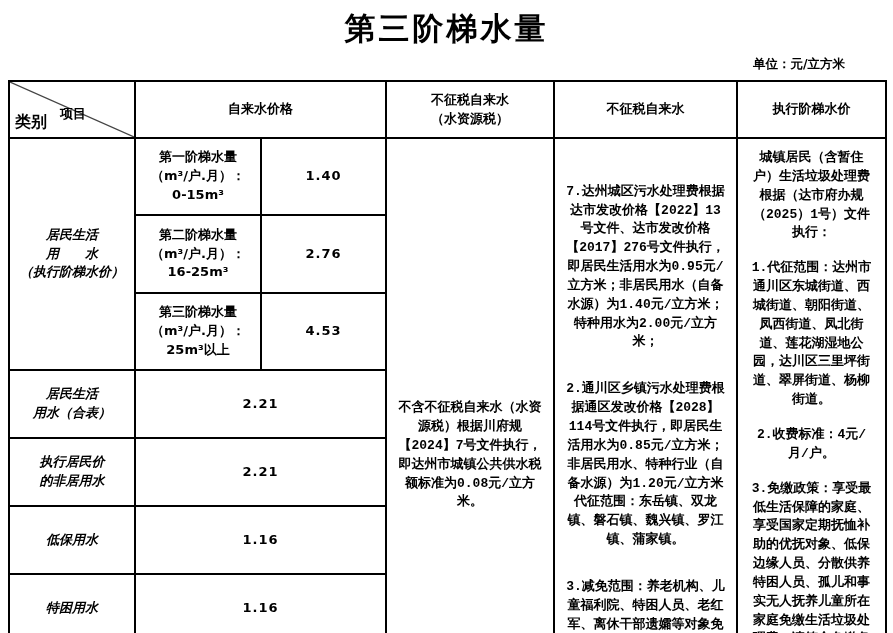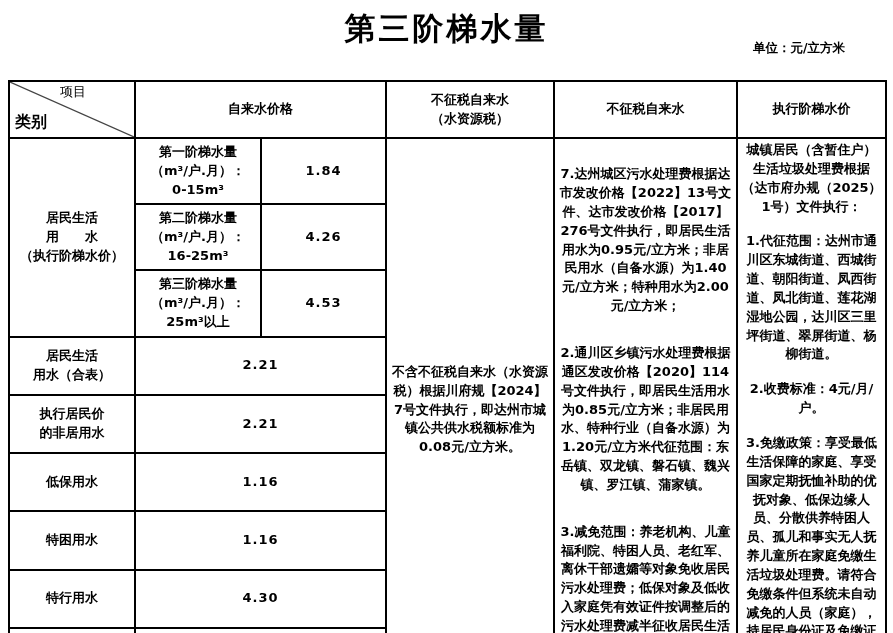--- a/index.html
+++ b/index.html
@@ -11,21 +11,21 @@
     overflow: hidden;
   }
   .page { position: relative; width: 893px; height: 633px; }
 
   .title {
     position: absolute; top: 8px; left: 0; width: 100%;
     text-align: center;
     font-size: 31px; font-weight: 700; letter-spacing: 3px;
   }
   .unit-note {
-    position: absolute; top: 40px; right: 48px;
+    position: absolute; top: 56px; right: 48px;
     font-size: 12.5px; font-weight: 700;
   }
 
   table.price-table {
     position: absolute; left: 8px; top: 80px;
     width: 877px; height: 548px;
     border-collapse: collapse; table-layout: fixed;
     background: #fff;
   }
   .price-table th, .price-table td {
@@ -38,35 +38,35 @@
   }
   .preline { white-space: pre-line; }
 
   .header-row th { height: 57px; font-size: 13px; }
 
   .corner-cell { position: relative; padding: 0; }
   .corner-cell svg.diag {
     position: absolute; left: 0; top: 0; width: 100%; height: 100%;
   }
   .corner-project {
-    position: absolute; top: 1px; left: 50px; font-size: 13px; font-weight: 400;
+    position: absolute; top: 23px; left: 50px; font-size: 13px; font-weight: 700;
   }
   .corner-category {
     position: absolute; bottom: 4px; left: 5px; font-size: 16px; font-weight: 700;
   }
 
   tr.body-row { height: 55px; }
   tr.body-row.last { height: 51px; }
 
-  .label-cell { font-size: 13px; }
+  .label-cell { font-size: 13px; font-style: italic; }
   .tier-cell { font-size: 12.5px; line-height: 1.4; }
   .price-cell { font-size: 12px; letter-spacing: 1px; }
 
   .note-cell { font-size: 12.4px; line-height: 1.55; padding: 4px 4px; }
-  .note-cell p { margin: 0; }
+  .note-cell p { margin: 8px; font-family: Liberation Mono, monospace; }
   .sewage-cell p + p { margin-top: 28px; }
   .garbage-cell { line-height: 1.5; }
   .garbage-cell p + p { margin-top: 16px; }
 </style>
 </head>
 <body>
 
 <div class="page">
 
   <h1 class="title">第三阶梯水量</h1>
@@ -98,41 +98,41 @@
       <th>执行阶梯水价</th>
     </tr>
 
     <tr class="body-row">
       <td rowspan="3" class="label-cell preline">居民生活
 用　　水
 （执行阶梯水价）</td>
       <td class="tier-cell preline">第一阶梯水量
 （m³/户.月）：
 0-15m³</td>
-      <td class="price-cell">1.84</td>
+      <td class="price-cell">1.40</td>
       <td rowspan="9" class="note-cell untaxed-cell">
         <p>不含不征税自来水（水资源税）根据川府规【2024】7号文件执行，即达州市城镇公共供水税额标准为0.08元/立方米。</p>
       </td>
       <td rowspan="9" class="note-cell sewage-cell">
         <p>7.达州城区污水处理费根据达市发改价格【2022】13号文件、达市发改价格【2017】276号文件执行，即居民生活用水为0.95元/立方米；非居民用水（自备水源）为1.40元/立方米；特种用水为2.00元/立方米；</p>
-        <p>2.通川区乡镇污水处理费根据通区发改价格【2020】114号文件执行，即居民生活用水为0.85元/立方米；非居民用水、特种行业（自备水源）为1.20元/立方米代征范围：东岳镇、双龙镇、磐石镇、魏兴镇、罗江镇、蒲家镇。</p>
+        <p>2.通川区乡镇污水处理费根据通区发改价格【2028】114号文件执行，即居民生活用水为0.85元/立方米；非居民用水、特种行业（自备水源）为1.20元/立方米代征范围：东岳镇、双龙镇、磐石镇、魏兴镇、罗江镇、蒲家镇。</p>
         <p>3.减免范围：养老机构、儿童福利院、特困人员、老红军、离休干部遗孀等对象免收居民污水处理费；低保对象及低收入家庭凭有效证件按调整后的污水处理费减半征收居民生活用水污水处理费。</p>
       </td>
       <td rowspan="9" class="note-cell garbage-cell">
         <p>城镇居民（含暂住户）生活垃圾处理费根据（达市府办规（2025）1号）文件执行：</p>
         <p>1.代征范围：达州市通川区东城街道、西城街道、朝阳街道、凤西街道、凤北街道、莲花湖湿地公园，达川区三里坪街道、翠屏街道、杨柳街道。</p>
         <p>2.收费标准：4元/月/户。</p>
         <p>3.免缴政策：享受最低生活保障的家庭、享受国家定期抚恤补助的优抚对象、低保边缘人员、分散供养特困人员、孤儿和事实无人抚养儿童所在家庭免缴生活垃圾处理费。请符合免缴条件但系统未自动减免的人员（家庭），持居民身份证及免缴证明材料前往自来水公司营业网点申报免缴。</p>
       </td>
     </tr>
     <tr class="body-row">
       <td class="tier-cell preline">第二阶梯水量
 （m³/户.月）：
 16-25m³</td>
-      <td class="price-cell">4.26</td>
+      <td class="price-cell">2.76</td>
     </tr>
     <tr class="body-row">
       <td class="tier-cell preline">第三阶梯水量
 （m³/户.月）：
 25m³以上</td>
       <td class="price-cell">4.53</td>
     </tr>
 
     <tr class="body-row">
       <td class="label-cell preline">居民生活

